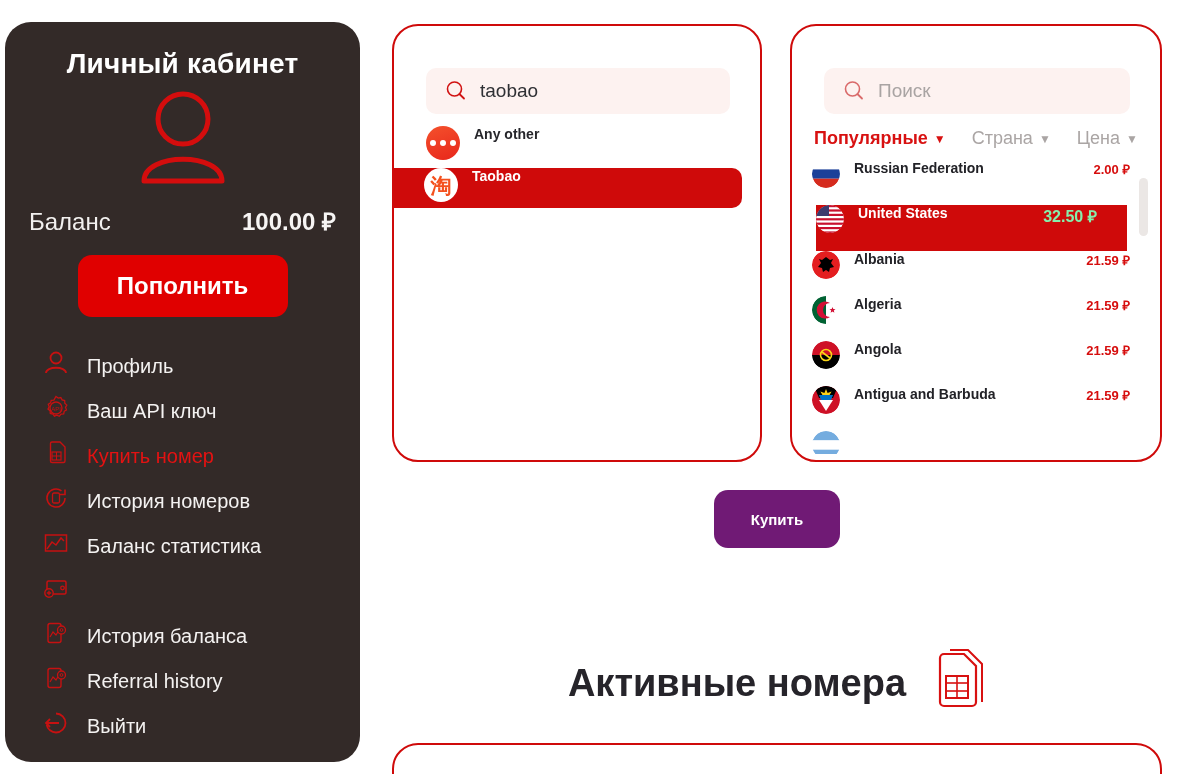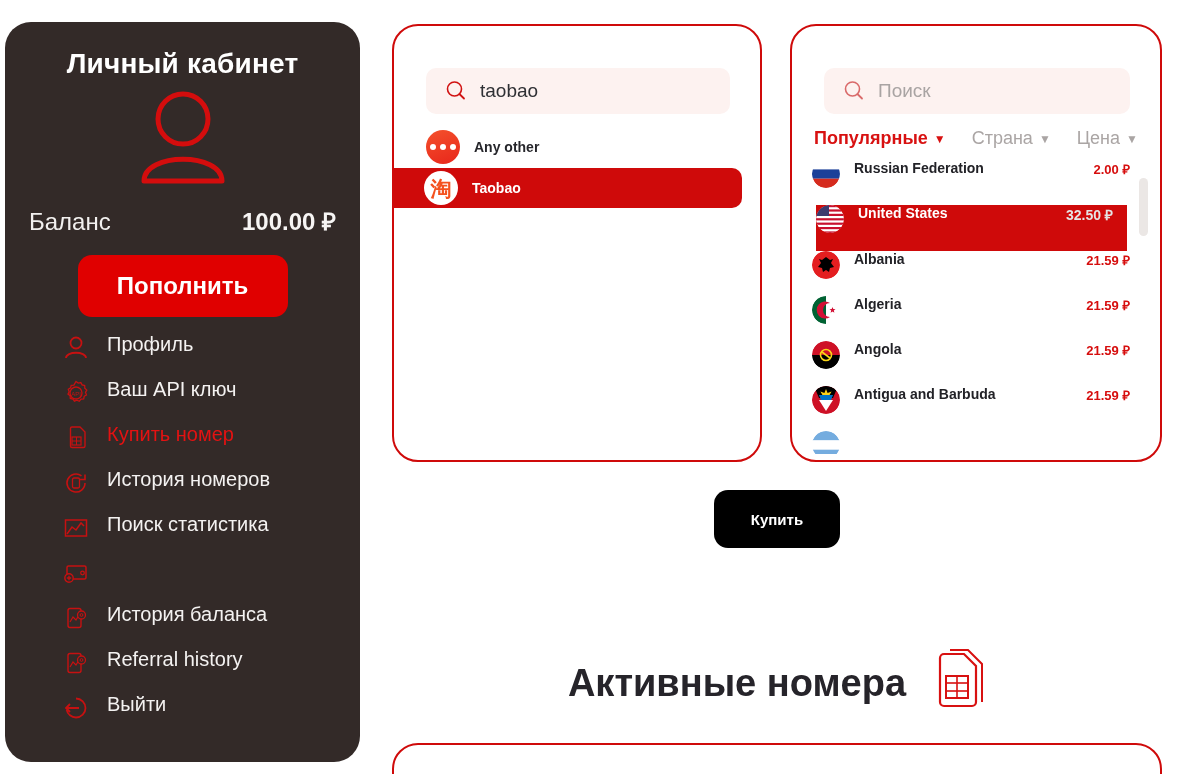--- a/index.html
+++ b/index.html
@@ -39,22 +39,22 @@
     display: block; margin: 18px auto 0 auto;
     width: 210px; height: 62px;
     background: #e00000;
     border: none; border-radius: 14px;
     color: #ffffff; font-size: 24px; font-weight: bold;
     font-family: "Liberation Sans", sans-serif;
     cursor: pointer;
   }
   .nav { margin-top: 16px; }
   .nav-item {
-    display: flex; align-items: flex-start;
-    height: 45px; padding-left: 56px; gap: 16px;
+    display: flex; align-items: flex-end;
+    height: 45px; padding-left: 36px; gap: 16px;
     cursor: pointer;
   }
   .nav-ico { width: 30px; height: 30px; flex: 0 0 30px; display:flex; align-items:center; justify-content:center; }
   .nav-label { color: #f4f2f1; font-size: 20px; white-space: nowrap; }
   .nav-item.active .nav-label { color: #e31212; }
 
   
   .panel {
     position: absolute;
     background: #ffffff;
@@ -71,21 +71,21 @@
     background: #fdf2f0;
     border-radius: 10px;
     display: flex; align-items: center; gap: 12px;
     padding-left: 18px;
   }
   .search-text { font-size: 19px; color: #2f3034; }
   .search-text.placeholder { color: #a9a4a3; }
 
   .svc-list { margin-top: 12px; }
   .svc-row {
-    display: flex; align-items: center; gap: 14px;
+    display: flex; align-items: flex-start; gap: 14px;
     height: 42px; padding-left: 32px;
     cursor: pointer;
   }
   .svc-row.sel {
     background: #cf0a0a;
     border-radius: 0 10px 10px 0;
     margin-left: -2px;
     width: 350px;
     height: 40px;
   }
@@ -117,30 +117,30 @@
     position:relative;
     display:flex; align-items:flex-start;
     height: 45px; margin: 0 10px 0 18px;
     cursor:pointer;
   }
   .c-row.sel { background:#cf0a0a; border-radius: 0; margin-left: 22px; margin-right: 31px; height: 46px;}
   .c-flag { width: 28px; height: 28px; border-radius:50%; overflow:hidden; flex:0 0 28px; position:relative; }
   .c-name { margin-left: 14px; font-size: 14px; color:#222227; font-weight: 600; }
   .c-price { position:absolute; right: 18px; font-size: 13px; color:#d60d0d; font-weight:600; }
   .c-row.sel .c-name { color:#fff; }
-  .c-row.sel .c-price { color:#e5e5e5; right: 14px; font-size: 14px;}
+  .c-row.sel .c-price { color:#86efac; right: 30px; font-size: 16px;}
 
   .scroll-track { position:absolute; right: 12px; top: 152px; width: 9px; height: 290px; }
   .scroll-thumb { width: 9px; height: 58px; border-radius: 6px; background:#ebe7e5; }
 
   
   .buy-btn {
     position:absolute; left: 714px; top: 490px;
     width: 126px; height: 58px;
-    background:#000000; border:none; border-radius: 14px;
+    background:#701a75; border:none; border-radius: 14px;
     color:#fff; font-size: 15px; font-weight:bold;
     font-family:"Liberation Sans", sans-serif; cursor:pointer;
   }
 
   
   .active-head {
     position:absolute; left: 392px; top: 648px; width: 770px;
     display:flex; align-items:center; justify-content:center; gap: 18px;
   }
   .active-title { font-size: 38px; font-weight: bold; color:#26242a; }
@@ -217,21 +217,21 @@
         <span class="nav-label">История номеров</span>
       </div>
 
       <div class="nav-item">
         <span class="nav-ico">
           <svg width="26" height="26" viewBox="0 0 26 26">
             <rect x="2.5" y="5" width="21" height="16" fill="none" stroke="#c61111" stroke-width="1.5"></rect>
             <polyline points="4,19 9,12 13,15 18,8 21,11" fill="none" stroke="#c61111" stroke-width="1.5"></polyline>
           </svg>
         </span>
-        <span class="nav-label">Поиск статистика</span>
+        <span class="nav-label">Баланс статистика</span>
       </div>
 
       <div class="nav-item">
         <span class="nav-ico">
           <svg width="26" height="26" viewBox="0 0 26 26">
             <rect x="4" y="6" width="19" height="13" rx="1.5" fill="none" stroke="#c61111" stroke-width="1.5"></rect>
             <circle cx="19.5" cy="13" r="1.8" fill="none" stroke="#c61111" stroke-width="1.3"></circle>
             <circle cx="6" cy="18" r="4.2" fill="#332a28" stroke="#c61111" stroke-width="1.4"></circle>
             <line x1="6" y1="15.8" x2="6" y2="20.2" stroke="#c61111" stroke-width="1.3"></line>
             <line x1="3.8" y1="18" x2="8.2" y2="18" stroke="#c61111" stroke-width="1.3"></line>

